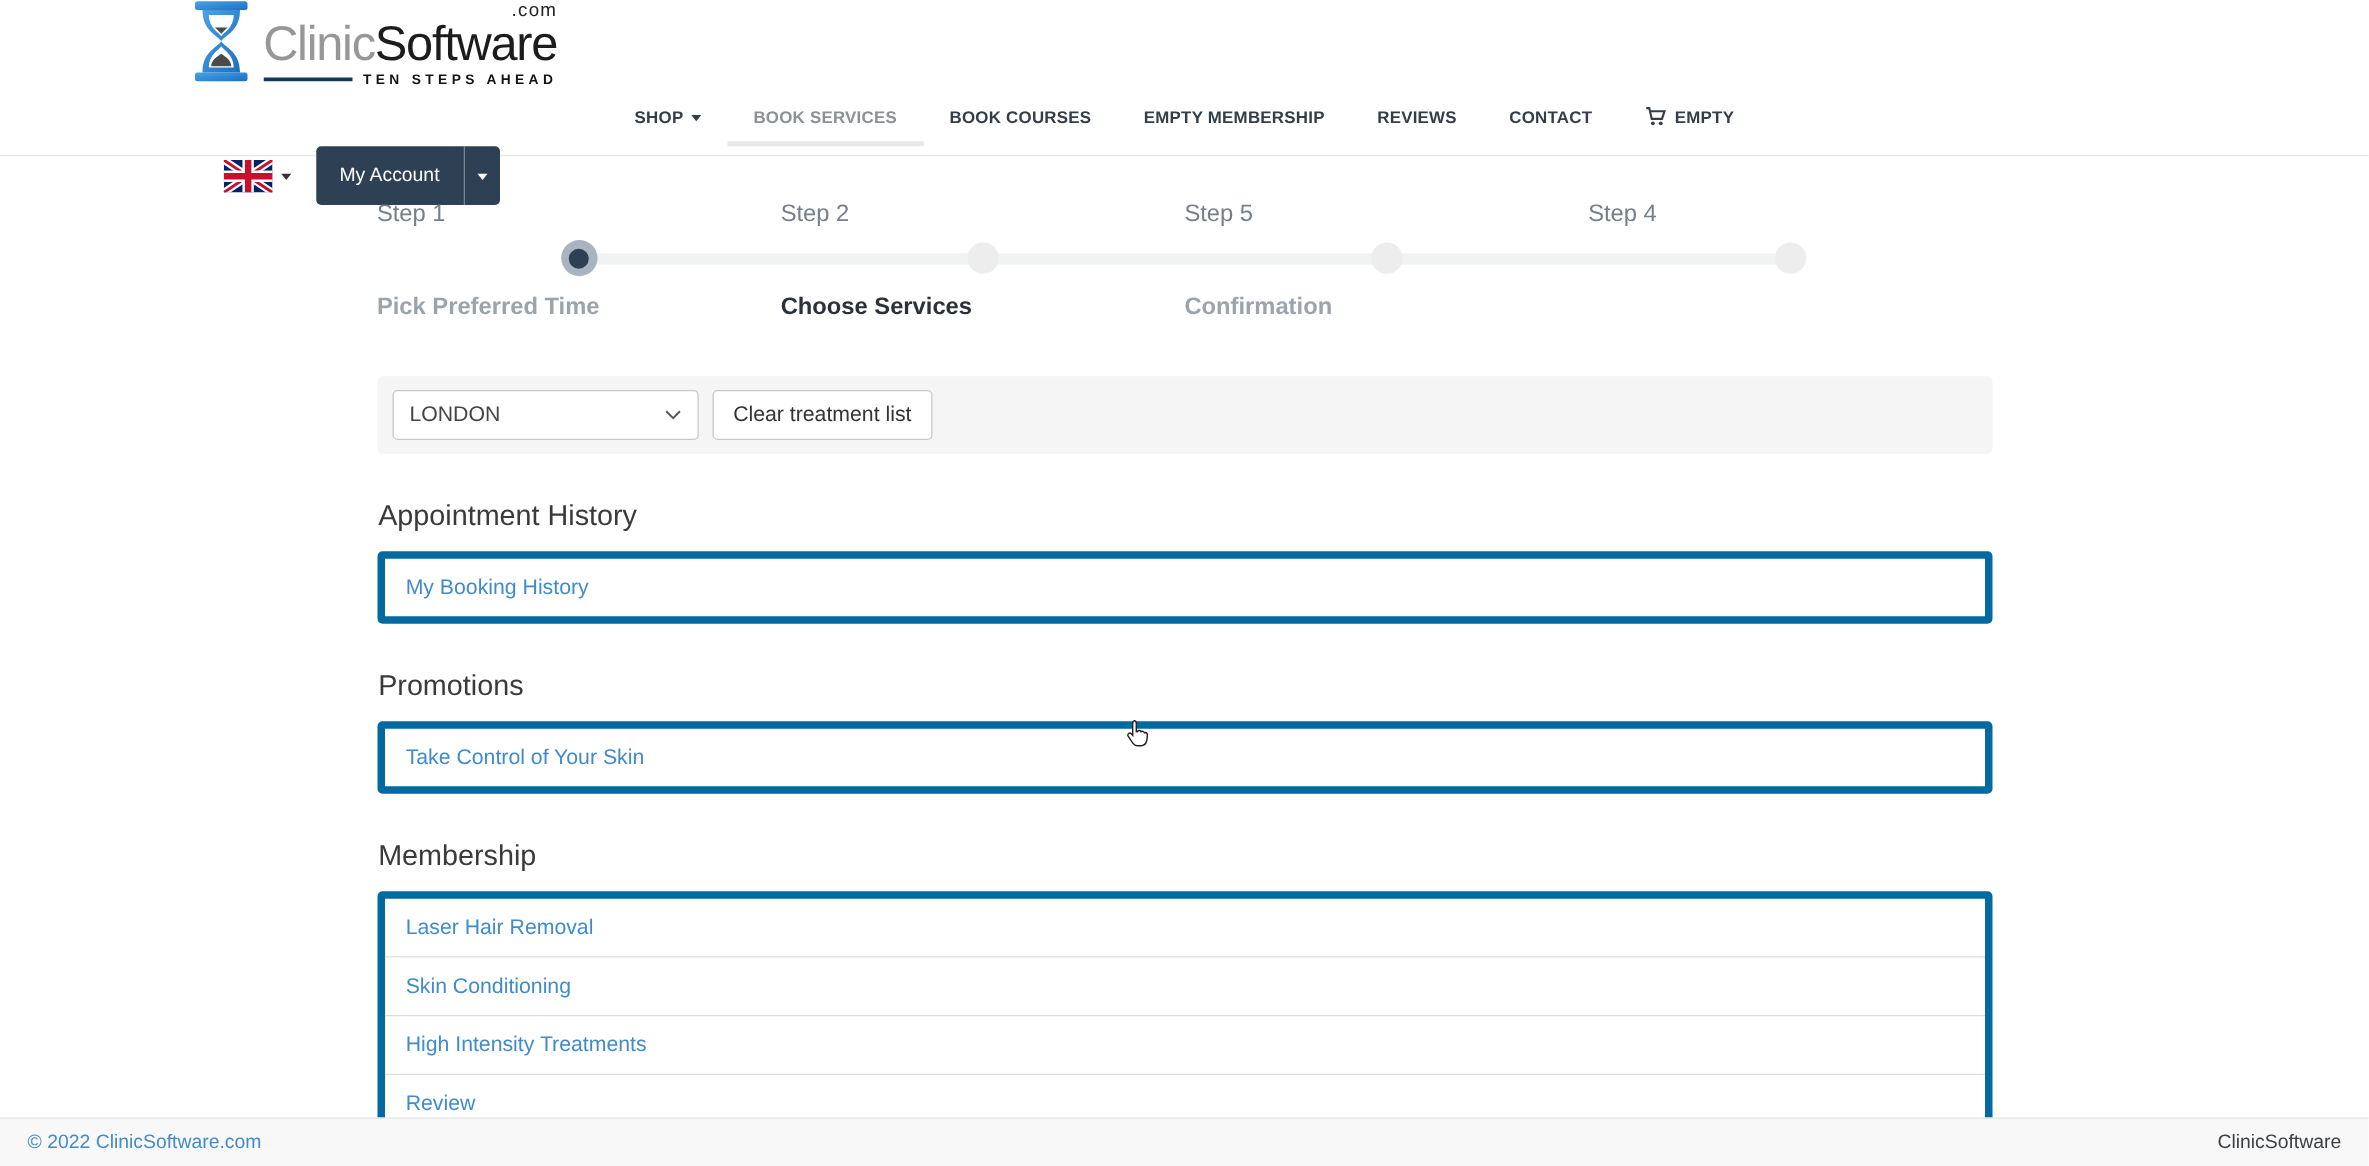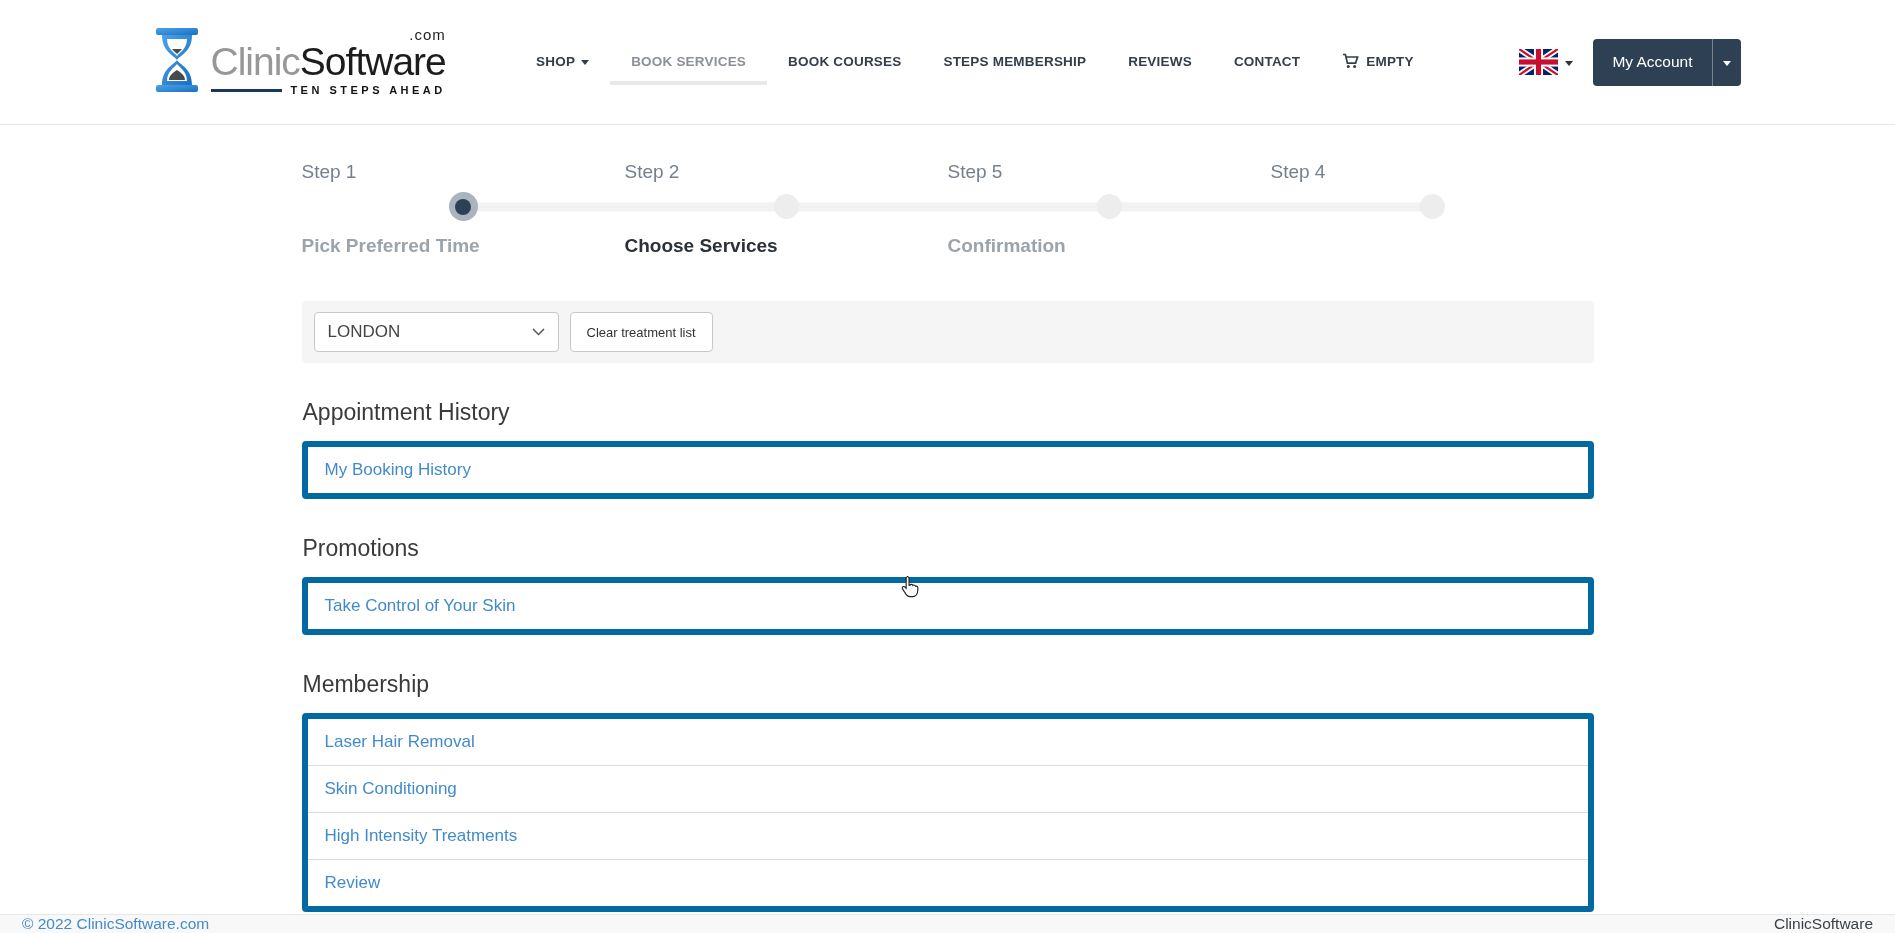--- a/index.html
+++ b/index.html
@@ -7,21 +7,21 @@
   body {
     width:1895px; height:933px; position:relative; overflow:hidden;
     background:#ffffff; color:#333;
     font-family:"Liberation Sans", sans-serif;
   }
 
   
   .header { height:125px; border-bottom:1px solid #e7e7e7; background:#fff; }
   .header-inner {
     width:1586px; height:100%; margin:0 auto;
-    display:flex; 
+    display:flex; flex-direction:column;
   }
   .logo { display:flex; align-items:center; width:300px; flex:0 0 auto; cursor:pointer; }
   .logo-glass { margin-right:10px; flex:0 0 auto; }
   .logo-textblock { display:flex; flex-direction:column; }
   .logo-comrow { text-align:right; font-size:15px; color:#222; letter-spacing:1px; line-height:14px; }
   .logo-mainrow { font-size:39px; line-height:40px; letter-spacing:-1px; white-space:nowrap; }
   .logo-clinic { color:#979797; }
   .logo-software { color:#1c1c1c; }
   .logo-tagrow { display:flex; align-items:center; margin-top:2px; }
   .logo-tagline-line { flex:1; height:3px; background:#17395f; margin-right:8px; }
@@ -82,35 +82,35 @@
     margin-top:44px; background:#f5f5f5; border-radius:4px;
     padding:11px 12px; display:flex; align-items:center; gap:11px; height:62px;
   }
   .select-box {
     width:245px; height:40px; background:#fff; border:1px solid #c8c8c8; border-radius:4px;
     display:flex; align-items:center; justify-content:space-between;
     padding:0 13px; font-size:17px; color:#444; cursor:pointer;
   }
   .btn-light {
     height:40px; padding:0 16px; background:#fff; border:1px solid #c8c8c8; border-radius:4px;
-    font-size:13px; color:#333; display:flex; align-items:center; cursor:pointer;
+    font-size:17px; color:#333; display:flex; align-items:center; cursor:pointer;
     font-family:"Liberation Sans", sans-serif;
   }
 
   
   .section-heading { font-size:23px; font-weight:500; color:#3a3a3a; margin:36px 0 15px 1px; }
   .list-box { border:6px solid #0369a1; border-radius:4px; background:#fff; }
   .list-row { padding:13px 17px; border-top:1px solid #ddd; }
   .list-row:first-child { border-top:none; }
   .list-link { color:#428bca; font-size:17px; text-decoration:none; cursor:pointer; }
   .bottom-heading { font-size:20px; font-weight:500; color:#32373c; margin:38px 0 0 1px; letter-spacing:0.2px; }
 
   
   .footer {
-    position:absolute; left:0; right:0; bottom:0; height:19px;
+    position:absolute; left:0; right:0; bottom:0; height:39px;
     background:#f8f8f8; border-top:1px solid #e7e7e7;
     display:flex; align-items:center; justify-content:space-between; padding:0 22px;
   }
   .footer-left { color:#428bca; font-size:15.5px; text-decoration:none; cursor:pointer; }
   .footer-right { color:#3c4146; font-size:15.5px; }
 
   .cursor-pointer-gfx { position:absolute; left:899px; top:575px; pointer-events:none; z-index:50; }
 </style>
 </head>
 <body>
@@ -151,21 +151,21 @@
         <span>SHOP</span>
         <span class="caret"></span>
       </a>
       <a class="nav-item active">
         <span>BOOK SERVICES</span>
       </a>
       <a class="nav-item">
         <span>BOOK COURSES</span>
       </a>
       <a class="nav-item">
-        <span>STEPS MEMBERSHIP</span>
+        <span>EMPTY MEMBERSHIP</span>
       </a>
       <a class="nav-item">
         <span>REVIEWS</span>
       </a>
       <a class="nav-item">
         <span>CONTACT</span>
       </a>
       <a class="nav-item">
         <span style="display:flex;">
           <svg width="18" height="16" viewBox="0 0 18 16">

